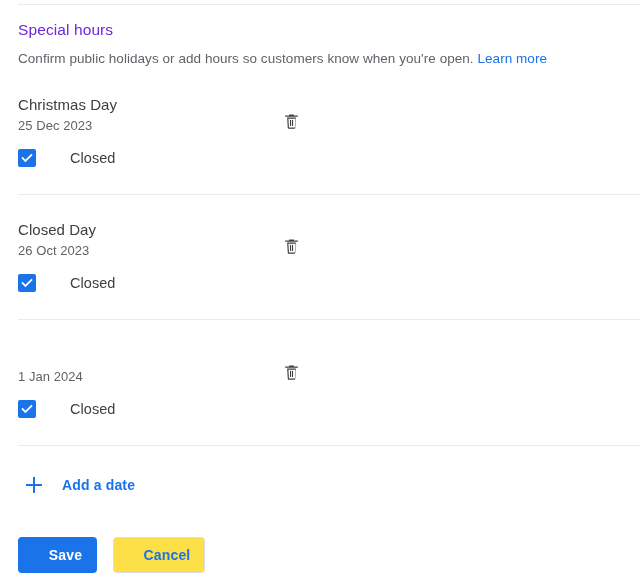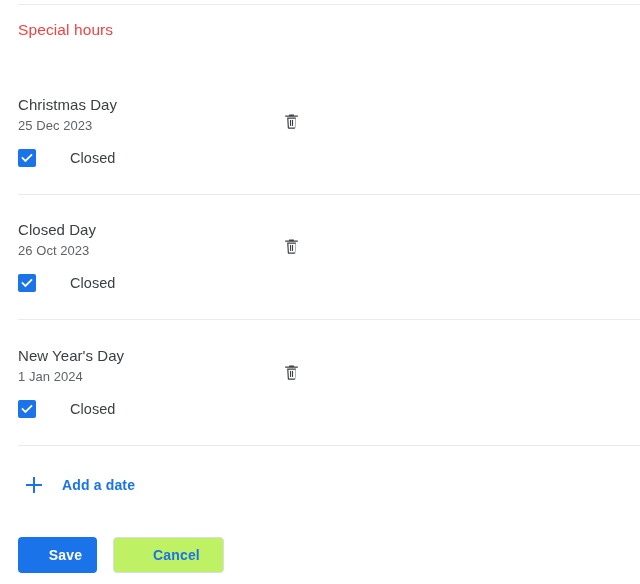--- a/index.html
+++ b/index.html
@@ -35,21 +35,21 @@
   .divider.d2       { top: 319px; }
   .divider.d3       { top: 445px; }
 
   
   .section-title {
     position: absolute;
     left: 18px;
     top: 20px;
     font-size: 15.5px;
     line-height: 20px;
-    color: #ef4444;
+    color: #6d28d9;
     letter-spacing: .1px;
   }
   .section-desc {
     position: absolute;
     left: 18px;
     top: 50px;
     font-size: 13.5px;
     line-height: 18px;
     color: #5f6368;
     letter-spacing: .05px;
@@ -194,36 +194,40 @@
     justify-content: center;
     padding-left: 22px;
   }
   .btn-save {
     width: 79px;
     background: #1a73e8;
     color: #ffffff;
     border: none;
   }
   .btn-cancel {
-    width: 111px;
+    width: 92px;
     margin-left: 16px;
-    background: #bef264;
+    background: #fde047;
     color: #1a73e8;
     border: 1px solid #dadce0;
   }
 </style>
 </head>
 <body>
 
 <div class="panel">
 
   <div class="divider top"></div>
 
   <div class="section-title">Special hours</div>
 
+  <div class="section-desc">
+    <span>Confirm public holidays or add hours so customers know when you're open.</span>
+    <a class="learn-more" href="#">Learn more</a>
+  </div>
 
   <div class="entry e0">
     <div class="entry-title">Christmas Day</div>
     <div class="entry-date">25 Dec 2023</div>
     <div class="checkbox-row">
       <div class="checkbox">
         <svg width="14" height="14" viewBox="0 0 14 14">
           <path d="M2.6 7.1 L5.4 9.9 L11.4 3.9" stroke="#ffffff" stroke-width="1.8" fill="none" stroke-linecap="square"></path>
         </svg>
       </div>
@@ -258,21 +262,20 @@
         <path d="M6.5 7h11l-.8 13.2a1 1 0 0 1-1 .8H8.3a1 1 0 0 1-1-.8L6.5 7zm1.6 1.6.66 11h7.48l.66-11H8.1z" fill="#3c4043"></path>
         <rect x="10.1" y="10" width="1.4" height="7.6" fill="#3c4043"></rect>
         <rect x="12.6" y="10" width="1.4" height="7.6" fill="#3c4043"></rect>
       </svg>
     </button>
   </div>
 
   <div class="divider d2"></div>
 
   <div class="entry e2">
-    <div class="entry-title">New Year's Day</div>
     <div class="entry-date">1 Jan 2024</div>
     <div class="checkbox-row">
       <div class="checkbox">
         <svg width="14" height="14" viewBox="0 0 14 14">
           <path d="M2.6 7.1 L5.4 9.9 L11.4 3.9" stroke="#ffffff" stroke-width="1.8" fill="none" stroke-linecap="square"></path>
         </svg>
       </div>
       <span class="checkbox-label">Closed</span>
     </div>
     <button class="delete-btn">

